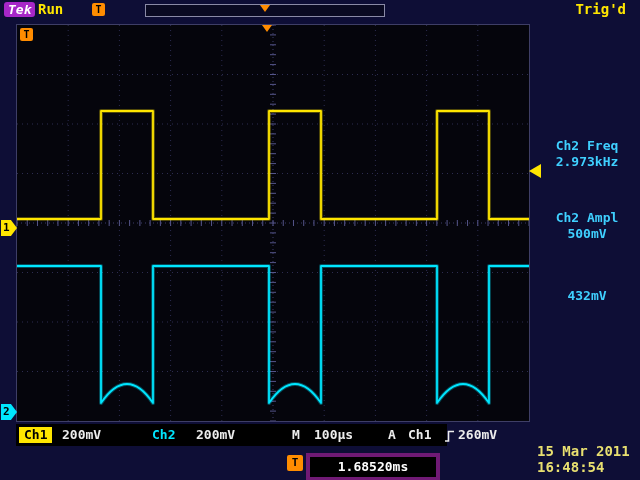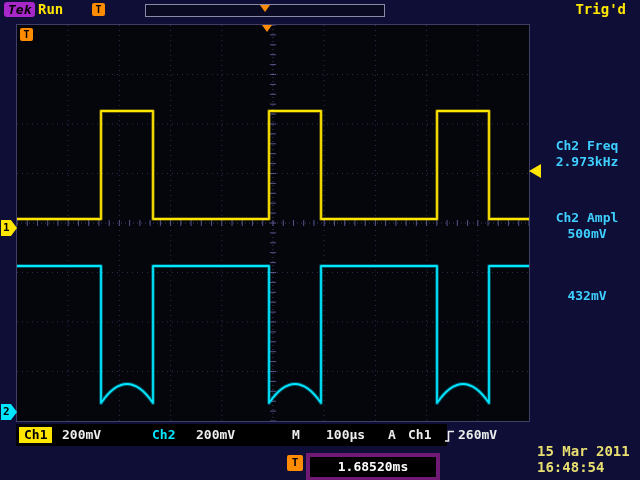--- a/index.html
+++ b/index.html
@@ -1,20 +1,20 @@
 <!DOCTYPE html>
 <html><head>
 <meta charset="utf-8">
 <style>
   html,body{margin:0;padding:0;background:#000;}
   .screen{position:relative;width:640px;height:480px;background:#0e0e36;overflow:hidden;
           font-family:"DejaVu Sans Mono","Liberation Mono",monospace;-webkit-font-smoothing:none;}
   .abs{position:absolute;}
   
-  .logo{left:4px;top:2px;background:#a727c8;color:#000000;font-style:italic;font-weight:bold;
+  .logo{left:4px;top:2px;background:#a727c8;color:#ffffff;font-style:italic;font-weight:bold;
         font-size:13px;line-height:15px;padding:0 4px;border-radius:3px;}
   .run{left:38px;top:1px;color:#ffe600;font-size:14px;font-weight:bold;}
   .t-icon{width:13px;height:13px;background:#ff8c00;color:#000;font-size:10px;font-weight:bold;
           line-height:13px;text-align:center;border-radius:2px;}
   .t-icon-top{left:92px;top:3px;}
   .acq-bar{left:145px;top:4px;width:238px;height:11px;border:1px solid #8a8aa6;background:#0a0a22;}
   .acq-marker{left:50%;margin-left:-5px;top:0;width:0;height:0;border-left:5px solid transparent;
               border-right:5px solid transparent;border-top:7px solid #ff8c00;}
   .trigd{right:14px;top:1px;color:#ffe600;font-size:14px;font-weight:bold;}
   
@@ -34,21 +34,21 @@
                clip-path:polygon(100% 0,100% 100%,0 50%);}
   
   .meas{left:534px;width:106px;text-align:center;color:#3fd0ff;font-size:13px;font-weight:bold;line-height:16px;}
   .meas-b0{top:138px;} .meas-b1{top:210px;} .meas-b2{top:288px;}
   
   .sbar{left:16px;top:424px;width:431px;height:22px;background:#000;color:#ededed;
         font-size:13px;font-weight:bold;text-decoration:underline;}
   .sbar .abs{line-height:22px;}
   .s-ch1{left:3px;top:3px;height:16px;line-height:16px !important;background:#ffe600;color:#000;padding:0 5px;}
   .s-ch1v{left:46px;} .s-ch2{left:136px;color:#00e6ff;} .s-ch2v{left:180px;}
-  .s-m{left:276px;} .s-mv{left:298px;margin-left:12px;} .s-a{left:372px;} .s-src{left:392px;}
+  .s-m{left:276px;} .s-mv{left:298px;} .s-a{left:372px;} .s-src{left:392px;}
   .s-slope{left:428px;top:4px;} .s-lvl{left:442px;text-align:right;}
   
   .f-date{left:537px;top:443px;color:#e8df70;font-size:14px;font-weight:bold;}
   .f-time{left:537px;top:459px;color:#e8df70;font-size:14px;font-weight:bold;}
   .f-tbadge{left:287px;top:455px;width:16px;height:16px;background:#ff8c00;color:#000;
             font-size:11px;font-weight:bold;line-height:16px;text-align:center;border-radius:2px;}
   .f-tbox{left:306px;top:453px;width:126px;height:20px;border:4px solid #701a75;background:#000;
           color:#fff;font-size:13px;font-weight:bold;line-height:20px;text-align:center;}
 </style>
 </head>

